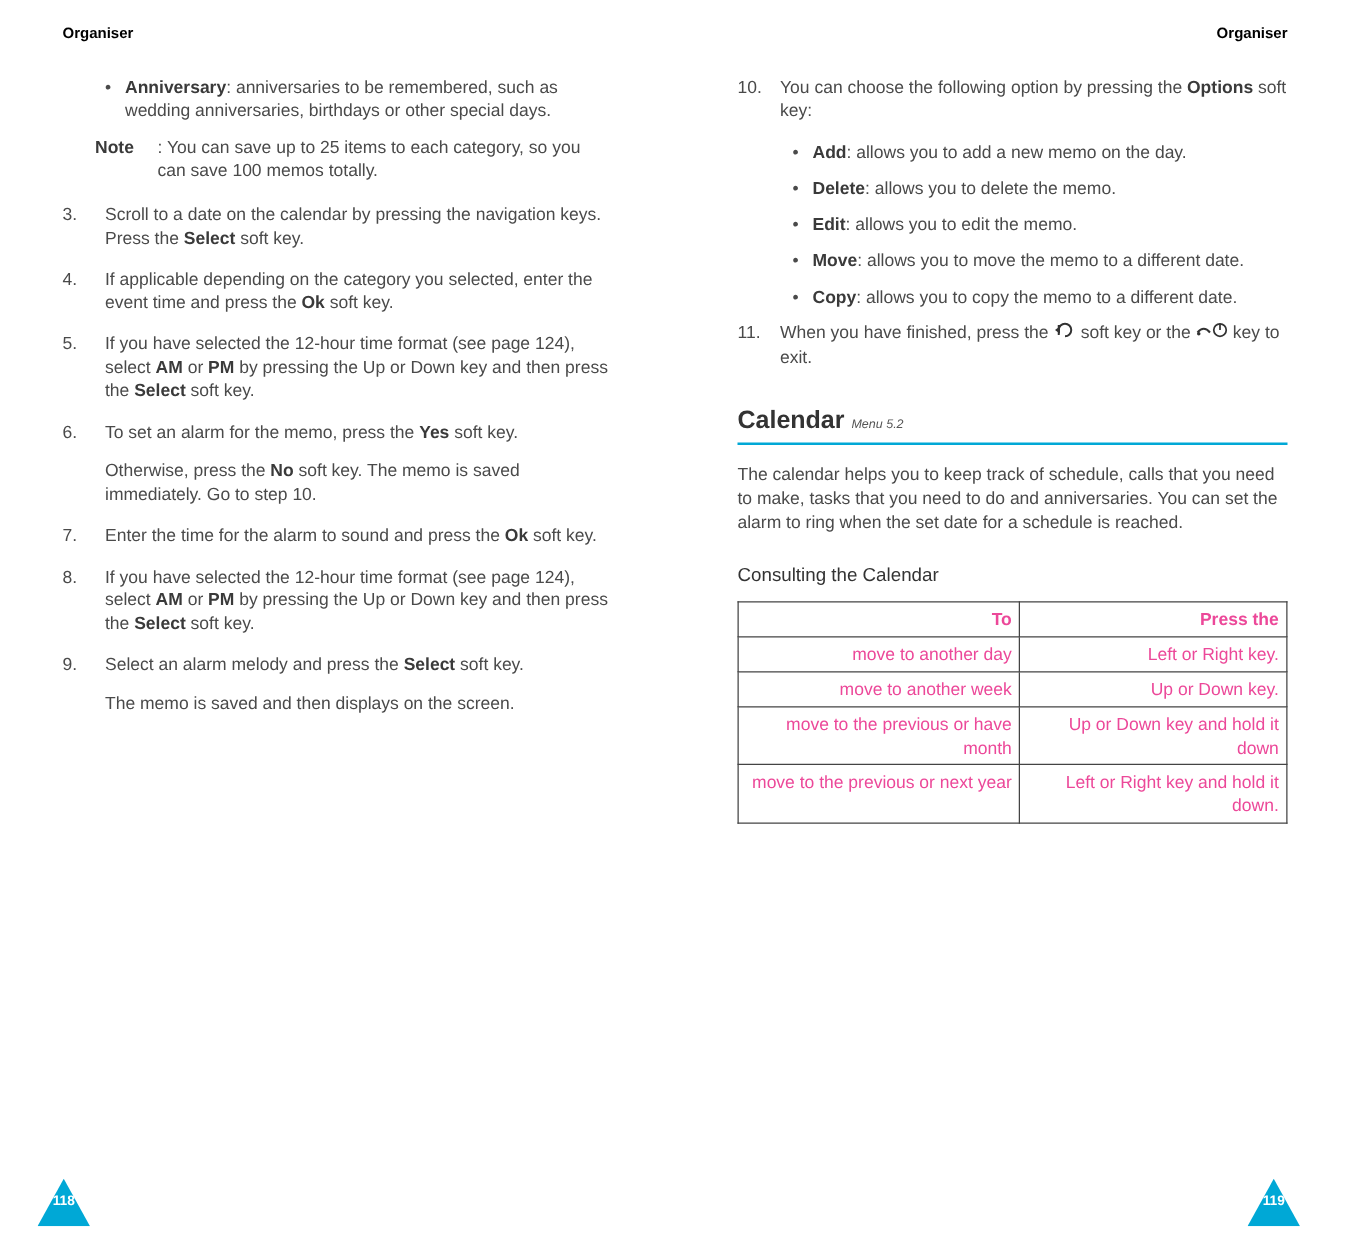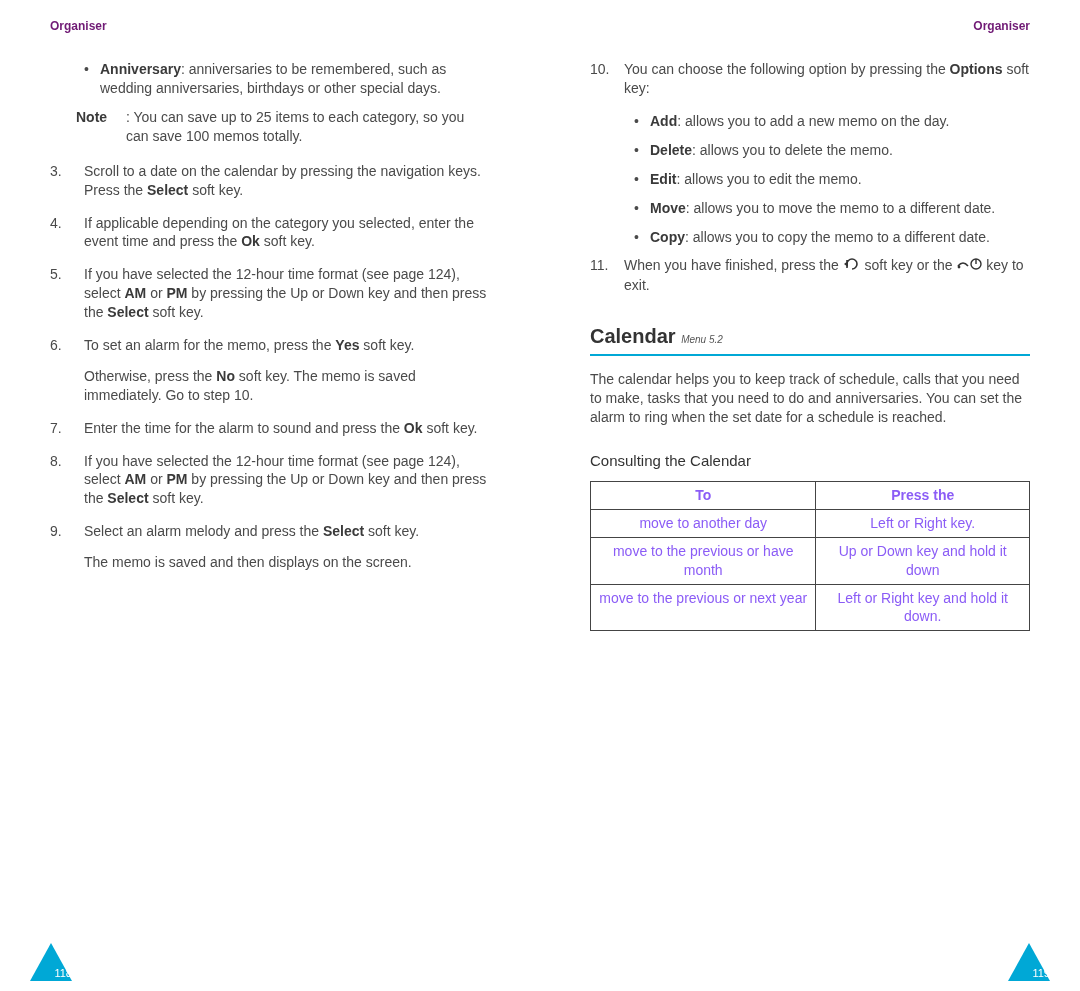--- a/index.html
+++ b/index.html
@@ -13,62 +13,62 @@
     display: flex;
     line-height: 1.35;
   }
   .page {
     width: 540px;
     height: 991px;
     padding: 18px 50px 30px 50px;
     position: relative;
   }
   .pgheader {
-    color: #701a75;
+    color: #000000;
     font-weight: bold;
     font-size: 12px;
     margin-bottom: 26px;
   }
   .pgheader.right { text-align: right; }
   .pagenum-tri {
     position: absolute;
     bottom: 10px;
     width: 42px;
     height: 38px;
     color: #fff;
     font-size: 11px;
-    font-weight: normal;
+    font-weight: bold;
     display: flex;
     align-items: flex-end;
-    justify-content: flex-end;
-    padding-bottom: 0;
+    justify-content: center;
+    padding-bottom: 12px;
   }
   .pagenum-tri.left { left: 30px; }
-  .pagenum-tri.right { right: 30px; }
+  .pagenum-tri.right { right: 40px; }
   .pagenum-tri svg { position: absolute; inset: 0; z-index: -1; }
   .num-item { display: flex; margin-bottom: 14px; }
   .num-item .num { min-width: 34px; }
   .num-item .body { flex: 1; }
   .bullet-item { display: flex; margin-bottom: 10px; margin-left: 10px; }
   .bullet-item .dot { min-width: 16px; }
   .note { display: flex; margin: 8px 0 16px 26px; }
   .note .lbl { min-width: 50px; }
   .sub { margin-top: 12px; }
   .section-head {
     font-size: 20px;
     font-weight: bold;
     color: #333;
     margin-top: 28px;
     margin-bottom: 4px;
   }
   .section-head .menu { font-style: italic; font-weight: normal; font-size: 10px; color: #555; }
   .rule { height: 2px; background: #00a8d6; margin-bottom: 14px; }
   .subhead { font-weight: normal; font-size: 15px; color: #333; margin: 24px 0 10px 0; }
   table { border-collapse: collapse; width: 100%; font-size: 14px; }
-  th, td { border: 1px solid #444; padding: 4px 6px; text-align: center; vertical-align: top; color:#8b5cf6;}
+  th, td { border: 1px solid #444; padding: 4px 6px; text-align: right; vertical-align: top; color:#ec4899;}
   th { font-weight: bold; }
   .inline-icon { display:inline-block; vertical-align:middle; }
   b { color:#3a3a3a; }
 </style>
 </head>
 <body>
 
 <div class="page">
   <div class="pgheader">Organiser</div>
 
@@ -196,20 +196,24 @@
     <tbody>
         <tr>
       <th>To</th>
       <th>Press the</th>
     </tr>
     <tr>
           <td>move to another day</td>
           <td>Left or Right key.</td>
         </tr>
     <tr>
+          <td>move to another week</td>
+          <td>Up or Down key.</td>
+        </tr>
+    <tr>
           <td>move to the previous or have month</td>
           <td>Up or Down key and hold it down</td>
         </tr>
     <tr>
           <td>move to the previous or next year</td>
           <td>Left or Right key and hold it down.</td>
         </tr>
   </tbody>
     </table>
 

